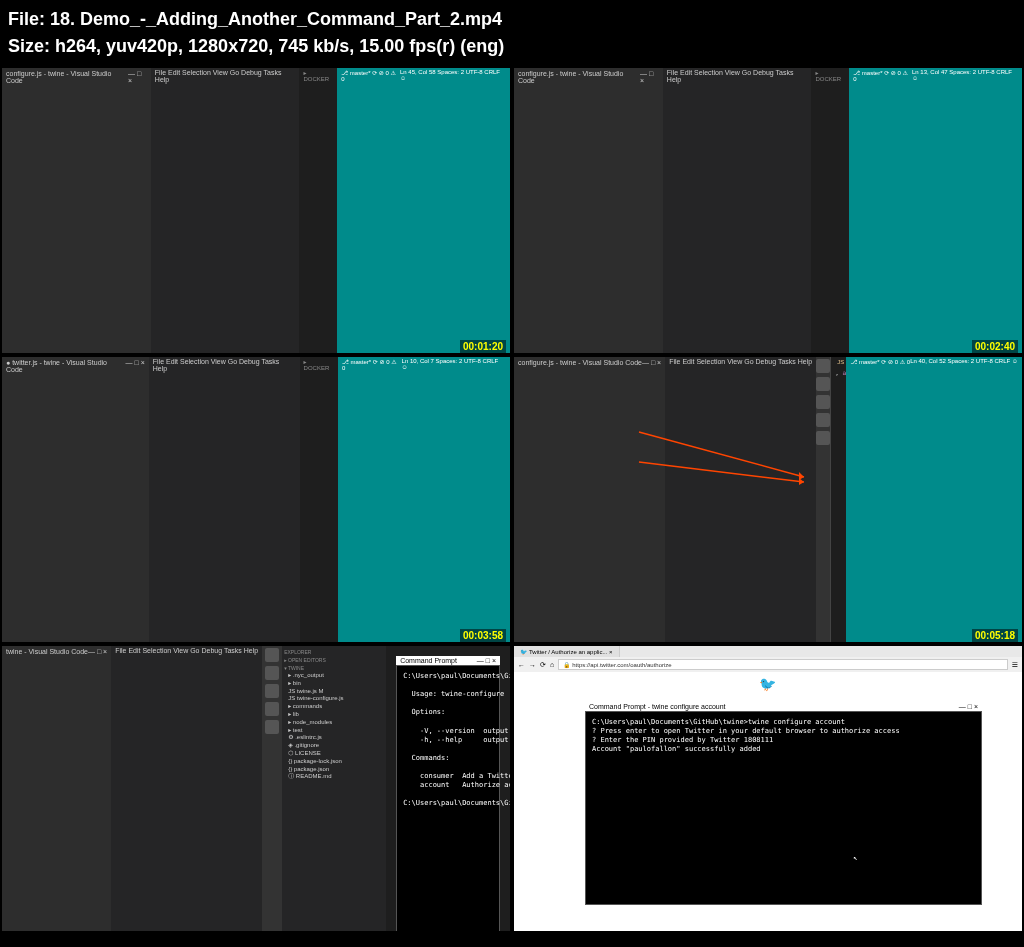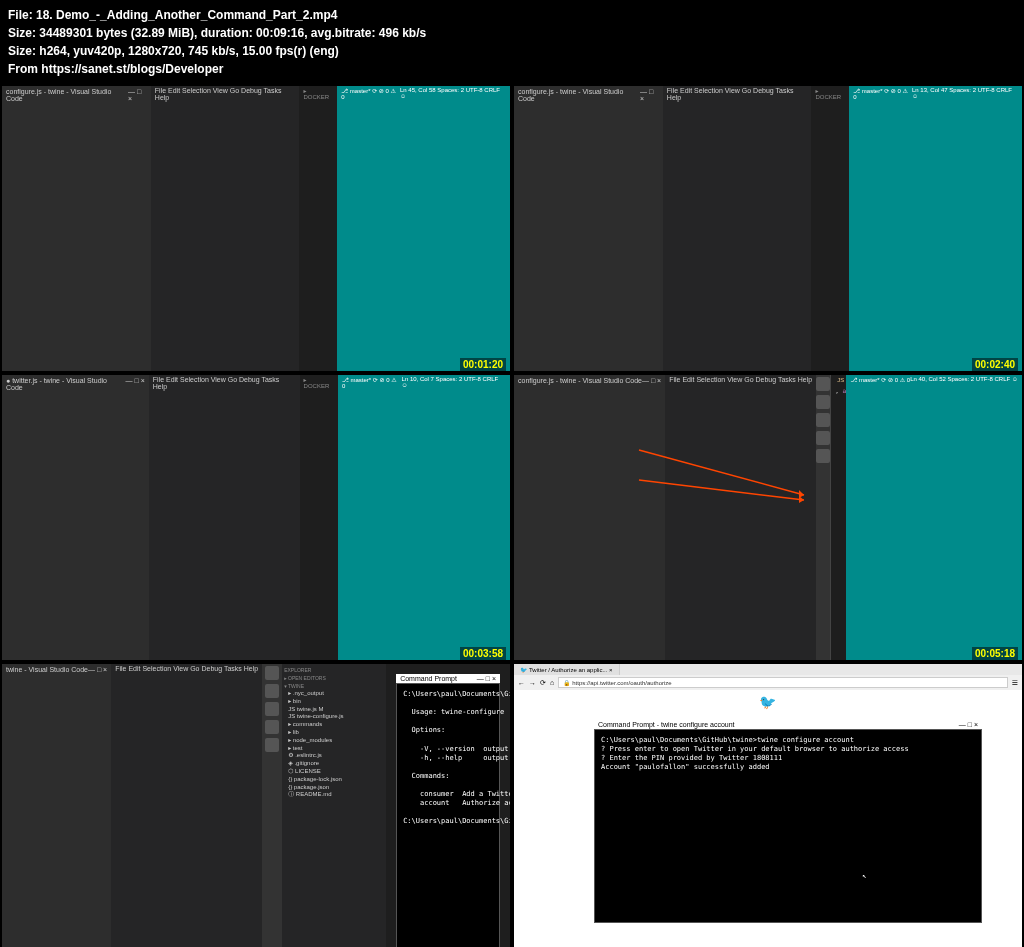--- a/index.html
+++ b/index.html
@@ -1,16 +1,16 @@
 <!DOCTYPE html>
 <html><head>
 <meta charset="utf-8">
 <style>
 body{margin:0;background:#000;font-family:Arial,sans-serif;width:1024px;height:947px;overflow:hidden}
-.header{color:#fff;padding:6px 8px;font-size:12px;font-weight:bold;line-height:1.5}
+.header{color:#fff;padding:6px 8px;font-size:18px;font-weight:bold;line-height:1.5}
 .header .label{color:#fff}
 .grid{display:grid;grid-template-columns:1fr 1fr;grid-template-rows:repeat(3,285px);gap:4px;padding:2px}
 .pane{background:#1e1e1e;position:relative;display:flex;font-size:7px;overflow:hidden}
 .titlebar{background:#2d2d2d;color:#ccc;padding:2px 4px;font-size:7px;display:flex;justify-content:space-between}
 .menubar{background:#252526;color:#ccc;padding:1px 4px;font-size:7px}
 .main{flex:1;display:flex;overflow:hidden}
 .activity{width:20px;background:#333;display:flex;flex-direction:column;align-items:center;padding-top:2px;gap:4px}
 .activity div{width:14px;height:14px;background:#555;border-radius:2px}
 .sidebar{width:100px;background:#252526;color:#aaa;font-size:6px;padding:2px;overflow:hidden}
 .sidebar .sect{color:#888;text-transform:uppercase;font-size:5px;padding:1px 0}
@@ -36,23 +36,21 @@
 .browser{background:#fff;display:flex;flex-direction:column;flex:1}
 .btoolbar{background:#f0f0f0;padding:2px 4px;font-size:7px;display:flex;align-items:center;gap:4px}
 .url{flex:1;background:#fff;border:1px solid #ccc;padding:1px 4px;font-size:6px;color:#333}
 .btab{background:#e0e0e0;padding:2px 6px;font-size:6px;border-right:1px solid #ccc}
 </style>
 </head>
 <body>
 
 <div class="header">
 <div><span class="label">File: </span><span>18. Demo_-_Adding_Another_Command_Part_2.mp4</span></div>
-<div><span class="label">Size: </span><span>34489301 bytes (32.89 MiB), duration: 00:09:16, avg.bitrate: 496 kb/s</span></div>
 <div><span class="label">Size: </span><span>h264, yuv420p, 1280x720, 745 kb/s, 15.00 fps(r) (eng)</span></div>
-<div><span class="label">From </span><span>https://sanet.st/blogs/Developer</span></div>
 </div>
 
 <div class="grid">
 
 <div class="pane">
 <div class="titlebar">
         <span>configure.js - twine - Visual Studio Code</span>
         <span>— □ ×</span>
       </div>
 <div class="menubar">File  Edit  Selection  View  Go  Debug  Tasks  Help</div>
@@ -419,21 +417,21 @@
 <div class="btoolbar">
 <span>←</span>
 <span>→</span>
 <span>⟳</span>
 <span>⌂</span>
 <div class="url">🔒 https://api.twitter.com/oauth/authorize</div>
 <span>☰</span>
 </div>
 <div style="flex:1;background:#fff;position:relative">
 <div style="text-align:center;padding:4px;color:#1da1f2;font-size:14px">🐦</div>
-<div style="position:absolute;left:80px;top:30px;right:40px">
+<div style="position:absolute;left:71px;top:30px;right:40px">
 <div class="cmd-title">
               <span>Command Prompt - twine  configure account</span>
               <span>— □ ×</span>
             </div>
 <div class="cmd" style="position:static;height:180px;white-space:pre">C:\Users\paul\Documents\GitHub\twine&gt;twine configure account
 ? Press enter to open Twitter in your default browser to authorize access
 ? Enter the PIN provided by Twitter 1808111
 Account "paulofallon" successfully added
 
 

